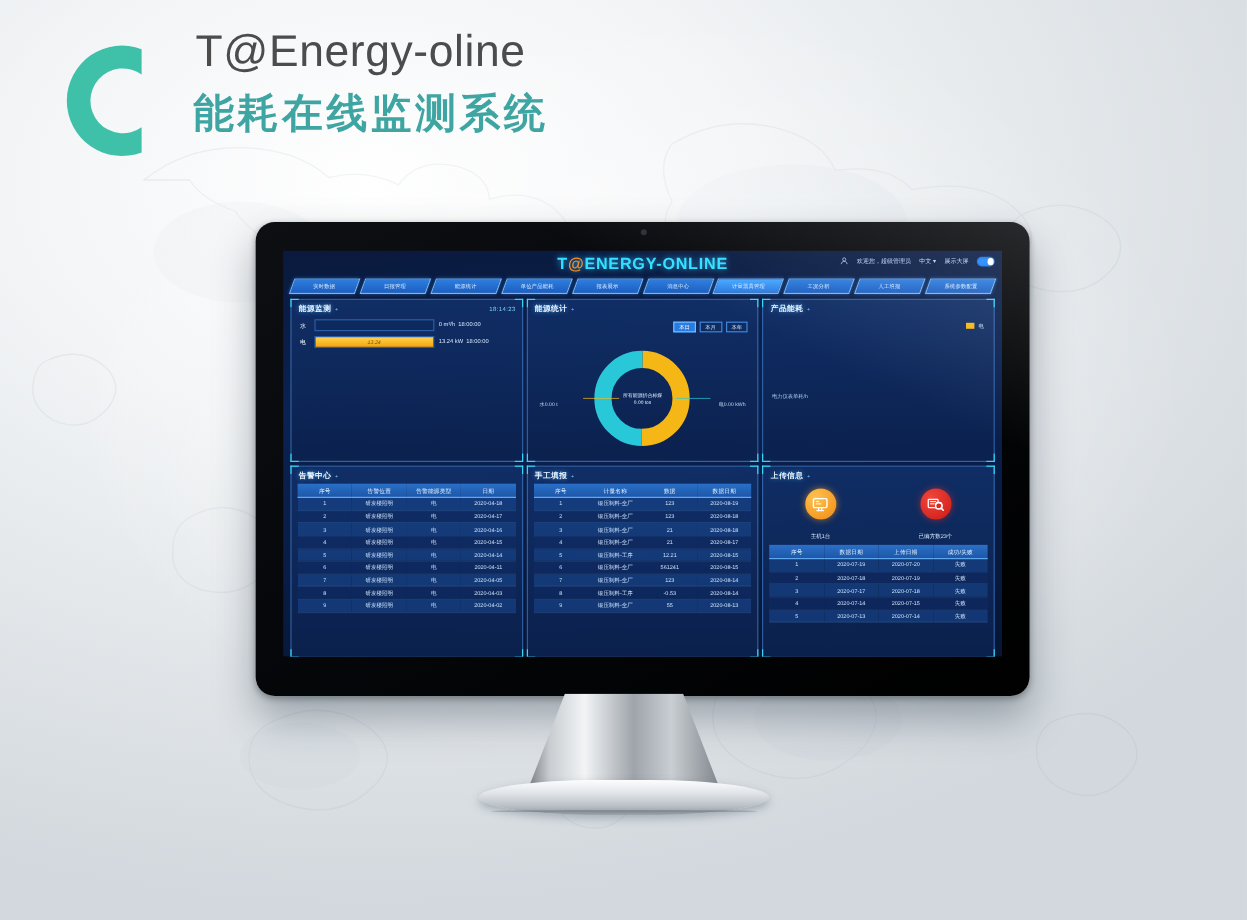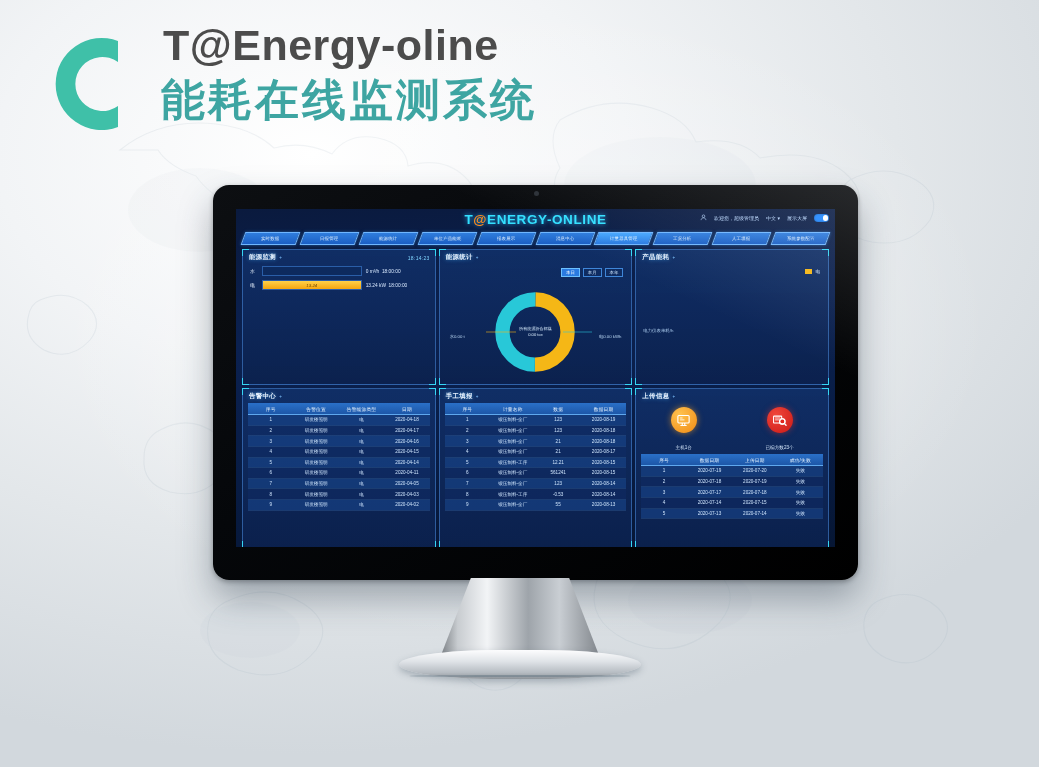--- a/index.html
+++ b/index.html
@@ -12,23 +12,23 @@
     position:relative;
   }
   
   .worldmap{position:absolute;inset:0;opacity:.30;pointer-events:none;}
   .worldmap svg{width:100%;height:100%;}
   .vig{position:absolute;inset:0;pointer-events:none;
        background:radial-gradient(ellipse 760px 520px at 50% 42%, rgba(255,255,255,.55) 0%, rgba(255,255,255,0) 62%);}
   
   .title-block{position:absolute;left:55px;top:26px;width:520px;}
   .logo-c{position:absolute;left:0px;top:5px;width:74px;height:106px;}
-  .title-en{position:absolute;left:108px;top:-2px;font-size:43px;color:#4c4c4c;
-    font-weight:700;letter-spacing:.5px;line-height:1;white-space:nowrap;}
-  .title-cn{position:absolute;left:106px;top:52px;font-size:44px;color:#3ea5a2;
+  .title-en{position:absolute;left:108px;top:-2px;font-size:37px;color:#4c4c4c;
+    font-weight:400;letter-spacing:.5px;line-height:1;white-space:nowrap;}
+  .title-cn{position:absolute;left:106px;top:52px;font-size:34px;color:#3ea5a2;
     font-weight:bold;letter-spacing:3px;line-height:1;white-space:nowrap;}
   
   .monitor{position:absolute;left:213px;top:185px;width:645px;height:395px;
     background:linear-gradient(150deg,#0d0f12 0%,#05070a 45%,#000 100%);
     border-radius:16px;box-shadow:0 18px 34px rgba(40,55,70,.38), 0 2px 5px rgba(0,0,0,.3);}
   .monitor::after{content:"";position:absolute;inset:0;border-radius:16px;
     background:linear-gradient(205deg,rgba(255,255,255,.14) 0%,rgba(255,255,255,0) 28%);pointer-events:none;}
   .bezel-dot{position:absolute;left:50%;top:6px;width:5px;height:5px;margin-left:-2px;border-radius:50%;
      background:#2a2f36;}
   .screen{position:absolute;left:23px;top:24px;width:599px;height:338px;overflow:hidden;

